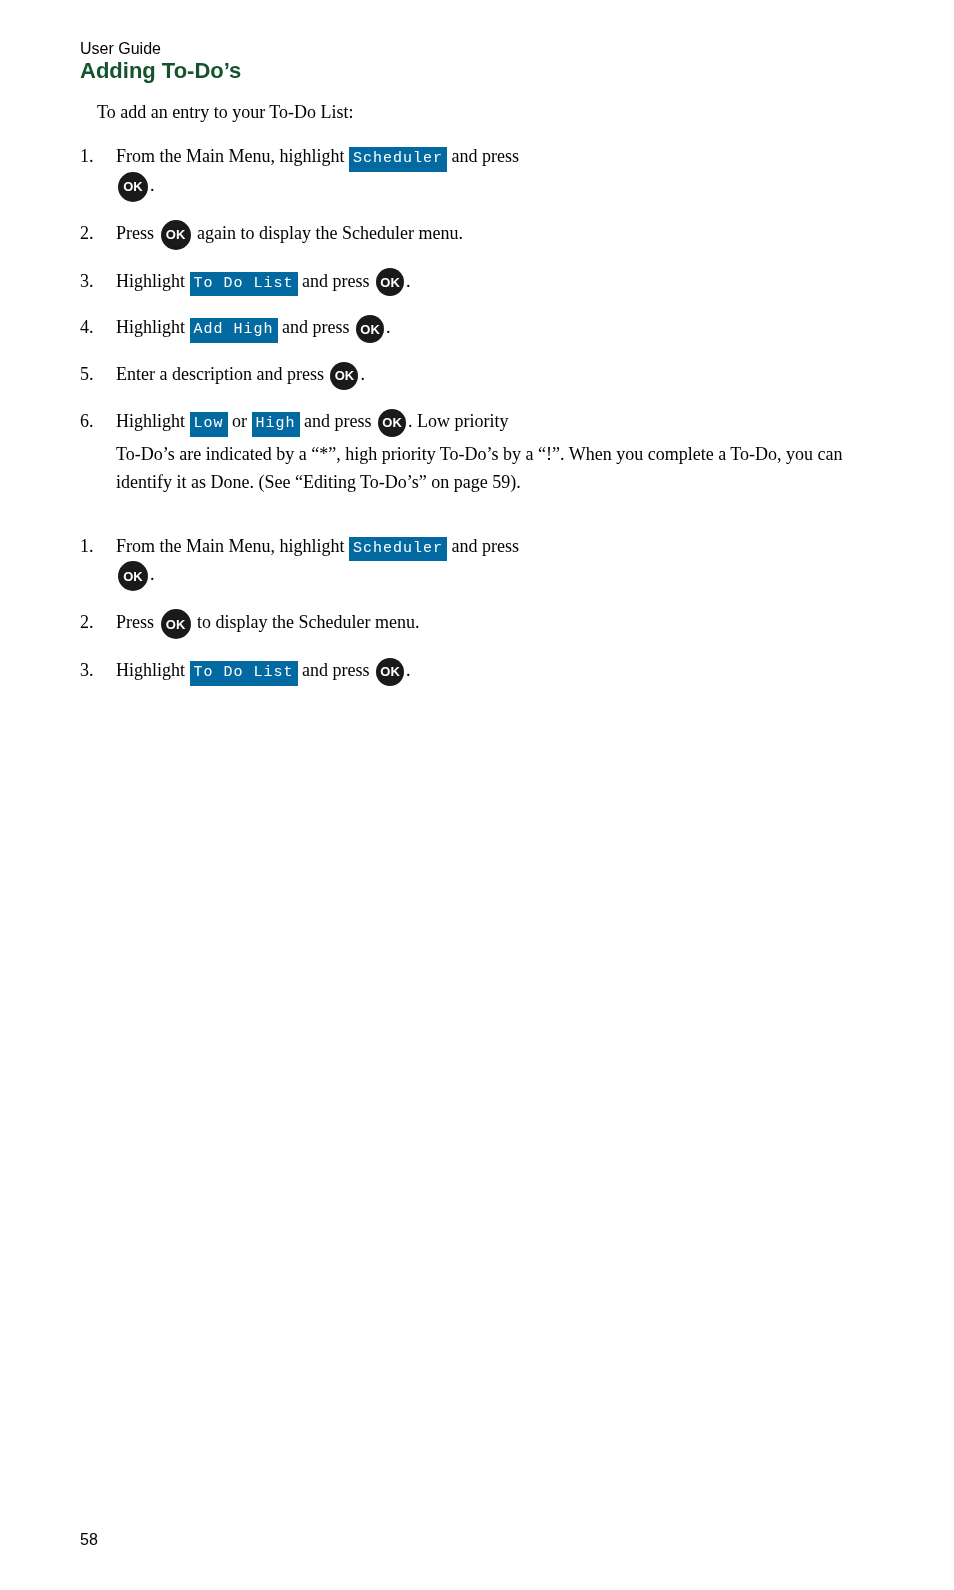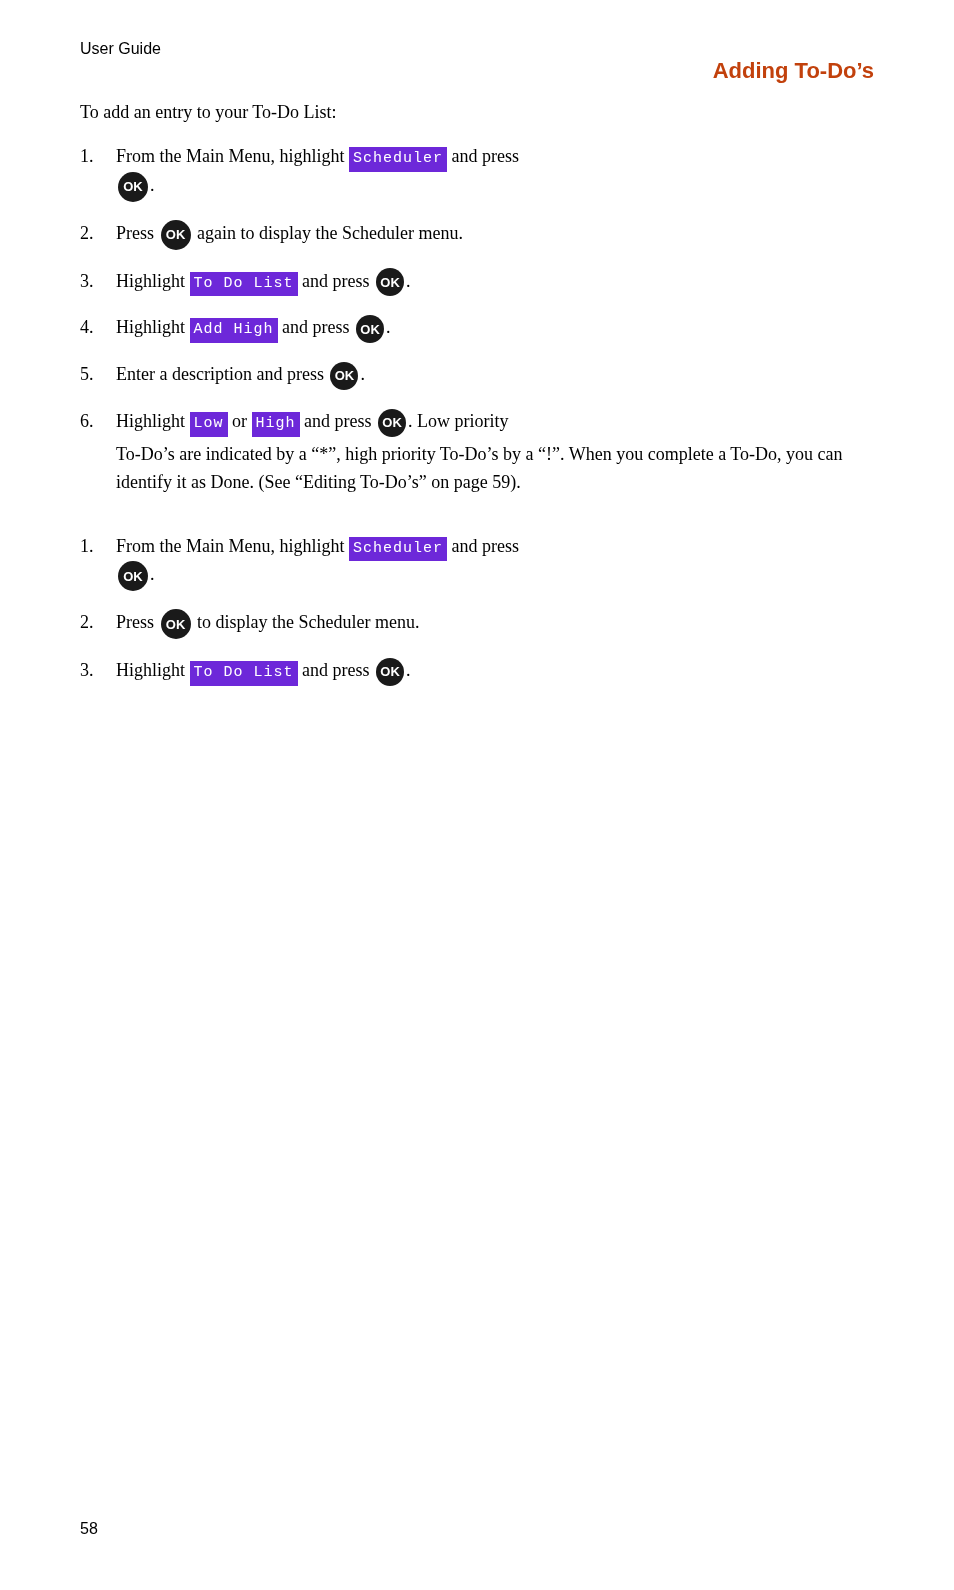--- a/index.html
+++ b/index.html
@@ -21,28 +21,28 @@
     .user-guide-label {
       font-family: Arial, Helvetica, sans-serif;
       font-size: 16px;
       color: #000;
     }
 
     .section-title {
       font-family: Arial, Helvetica, sans-serif;
       font-size: 22px;
       font-weight: bold;
-      color: #c2410c;
+      color: #14532d;
       margin-bottom: 18px;
-      text-align: right;
     }
 
     .intro-text {
       font-size: 18px;
       margin-bottom: 20px;
+      margin-left: 17px;
     }
 
     .steps-list {
       list-style: none;
       margin-bottom: 10px;
     }
 
     .steps-list li {
       display: flex;
       align-items: flex-start;
@@ -55,21 +55,21 @@
       min-width: 36px;
       font-size: 18px;
       padding-top: 0;
     }
 
     .step-content {
       flex: 1;
     }
 
     .kbd-highlight {
-      background: #6d28d9;
+      background: #0369a1;
       color: #ffffff;
       font-family: 'Courier New', Courier, monospace;
       font-size: 15px;
       padding: 1px 4px;
       display: inline-block;
       letter-spacing: 1px;
     }
 
     .ok-button {
       display: inline-flex;
@@ -107,21 +107,21 @@
       margin-top: 4px;
       line-height: 1.55;
     }
 
     .section-gap {
       margin-bottom: 36px;
     }
 
     .page-number {
       position: fixed;
-      bottom: 52px;
+      bottom: 41px;
       left: 80px;
       font-size: 16px;
       font-family: Arial, Helvetica, sans-serif;
     }
   </style>
 </head>
 <body>
 
 <div class="user-guide-label">User Guide</div>
 

